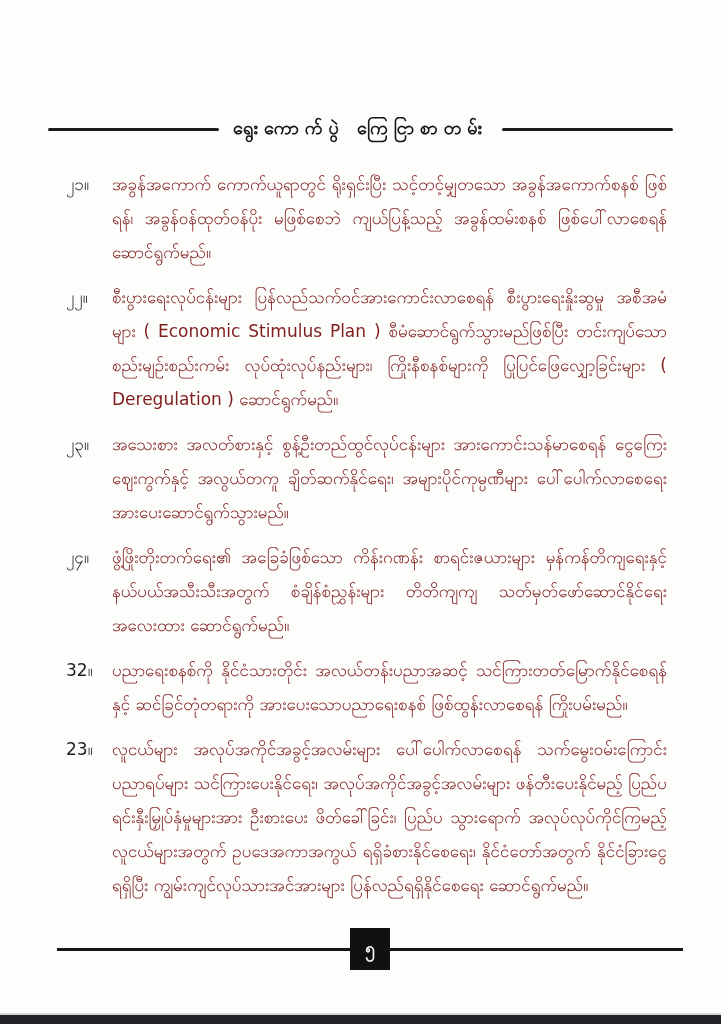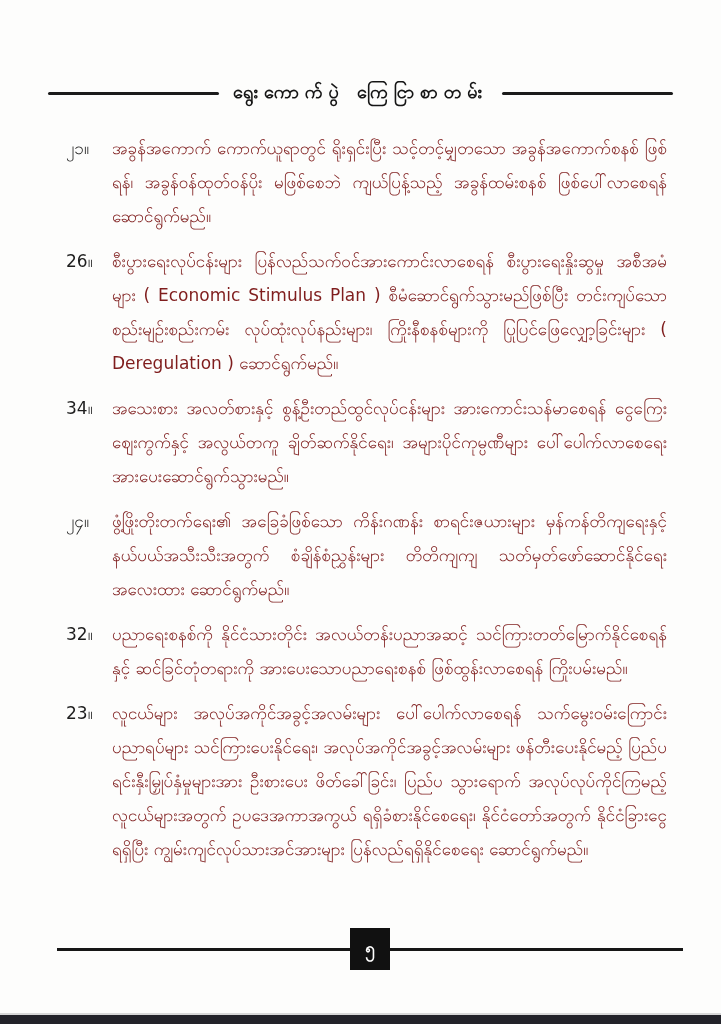--- a/index.html
+++ b/index.html
@@ -16,21 +16,21 @@
     background: #fdfdfc;
     color: #1e1e1e;
     overflow: hidden;
     box-sizing: border-box;
   }
   
   .header {
     display: flex;
     align-items: center;
     padding: 0 48px;
-    margin-top: 80px;
+    margin-top: 116px;
     gap: 14px;
   }
   .header-rule {
     flex: 1;
     height: 3px;
     background: #1b1b1b;
     border-radius: 2px;
   }
   .header-title {
     font-size: 18px;
@@ -123,26 +123,26 @@
   </div>
 
   <div class="content">
 
     <div class="para">
       <span class="para-num">၂၁။</span>
       <p class="para-text">အခွန်အကောက် ကောက်ယူရာတွင် ရိုးရှင်းပြီး သင့်တင့်မျှတသော အခွန်အကောက်စနစ် ဖြစ်ရန်၊ အခွန်ဝန်ထုတ်ဝန်ပိုး မဖြစ်စေဘဲ ကျယ်ပြန့်သည့် အခွန်ထမ်းစနစ် ဖြစ်ပေါ်လာစေရန် ဆောင်ရွက်မည်။</p>
     </div>
 
     <div class="para">
-      <span class="para-num">26။</span>
+      <span class="para-num">၂၂။</span>
       <p class="para-text">စီးပွားရေးလုပ်ငန်းများ ပြန်လည်သက်ဝင်အားကောင်းလာစေရန် စီးပွားရေးနှိုးဆွမှု အစီအမံများ ( Economic Stimulus Plan ) စီမံဆောင်ရွက်သွားမည်ဖြစ်ပြီး တင်းကျပ်သော စည်းမျဉ်းစည်းကမ်း လုပ်ထုံးလုပ်နည်းများ၊ ကြိုးနီစနစ်များကို ပြုပြင်ဖြေလျှော့ခြင်းများ ( Deregulation ) ဆောင်ရွက်မည်။</p>
     </div>
 
     <div class="para">
-      <span class="para-num">34။</span>
+      <span class="para-num">၂၃။</span>
       <p class="para-text">အသေးစား အလတ်စားနှင့် စွန့်ဦးတည်ထွင်လုပ်ငန်းများ အားကောင်းသန်မာစေရန် ငွေကြေးဈေးကွက်နှင့် အလွယ်တကူ ချိတ်ဆက်နိုင်ရေး၊ အများပိုင်ကုမ္ပဏီများ ပေါ်ပေါက်လာစေရေး အားပေးဆောင်ရွက်သွားမည်။</p>
     </div>
 
     <div class="para">
       <span class="para-num">၂၄။</span>
       <p class="para-text">ဖွံ့ဖြိုးတိုးတက်ရေး၏ အခြေခံဖြစ်သော ကိန်းဂဏန်း စာရင်းဇယားများ မှန်ကန်တိကျရေးနှင့် နယ်ပယ်အသီးသီးအတွက် စံချိန်စံညွှန်းများ တိတိကျကျ သတ်မှတ်ဖော်ဆောင်နိုင်ရေး အလေးထား ဆောင်ရွက်မည်။</p>
     </div>
 
     <div class="para">
       <span class="para-num">32။</span>

